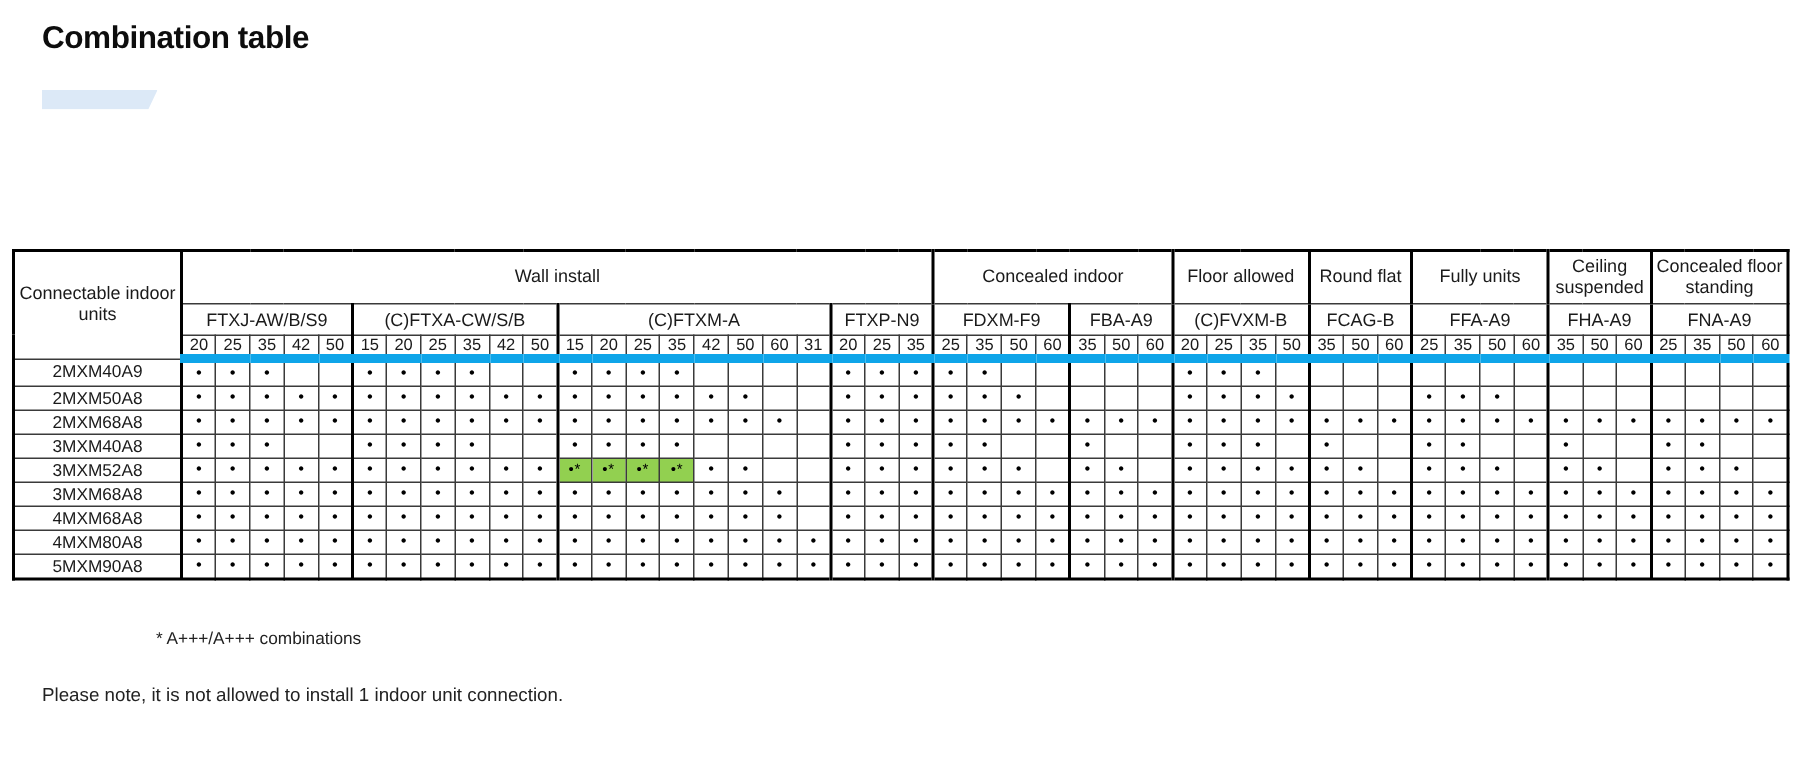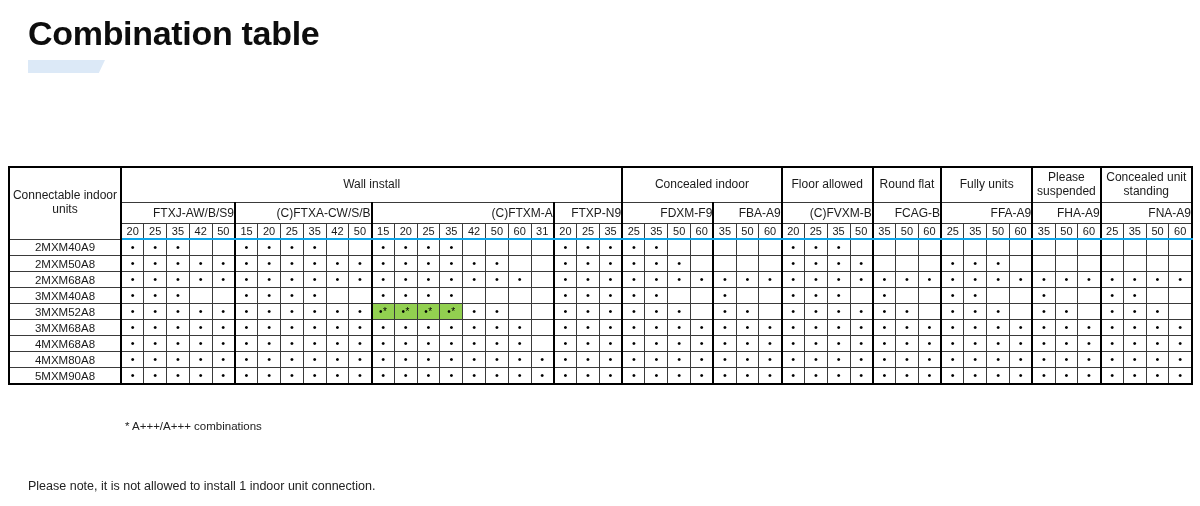--- a/index.html
+++ b/index.html
@@ -1,21 +1,21 @@
 <!DOCTYPE html>
 <html><head>
 <meta charset="utf-8">
 <style>
   * { margin: 0; padding: 0; box-sizing: border-box; }
   html, body { width: 1200px; height: 506px; background: #ffffff; overflow: hidden; }
   body { font-family: "Liberation Sans", sans-serif; position: relative; color: #1a1a1a; }
 
   .page-title {
     position: absolute; left: 28px; top: 14px;
-    font-size: 34px; font-weight: 700; color: #0d0d0d;
+    font-size: 21px; font-weight: 700; color: #0d0d0d;
     letter-spacing: -0.3px;
   }
   .title-accent {
     position: absolute; left: 28px; top: 60px;
     width: 77px; height: 13px;
     clip-path: polygon(0% 0%, 100% 0%, 92% 100%, 0% 100%);
   }
 
   table.combo {
     position: absolute; left: 8px; top: 166px;
@@ -28,36 +28,36 @@
     padding: 0; text-align: center; vertical-align: middle;
     font-weight: 400; overflow: hidden; white-space: nowrap;
   }
   .combo col.lblcol { width: 112px; }
   .combo .gs { border-left: 2px solid #000; }          
   .combo .corner {
     border-right: 2px solid #000;
     font-size: 12px; line-height: 1.25; white-space: normal; margin-left: 40px;
   }
   .combo thead tr.r-group th { height: 35px; font-size: 12px; line-height: 1.15; white-space: normal; }
-  .combo thead tr.r-model th { height: 21px; font-size: 12px; text-align: right; }
-  .combo thead tr.r-size  th { height: 16px; font-size: 11px; border-bottom: 2px solid #0ea5e9; }
+  .combo thead tr.r-model th { height: 21px; font-size: 12px; }
+  .combo thead tr.r-size  th { height: 16px; font-size: 11px; border-bottom: 6px solid #0ea5e9; }
   .combo tbody th.rowlbl {
     border-right: 2px solid #000;
     font-size: 11.5px; height: 15px; margin-top: 44px;
   }
   .combo tbody td { font-size: 11px; height: 15px; line-height: 15px; color: #000; }
   .combo tbody td.star { font-size: 10px; letter-spacing: 0.5px; }
 
   .footnote-star {
-    position: absolute; left: 125px; top: 420px;
+    position: absolute; left: 104px; top: 420px;
     font-size: 11.5px; color: #222;
   }
   .footnote-note {
     position: absolute; left: 28px; top: 456px;
-    font-size: 12.5px; color: #222; margin-top: 23px;
+    font-size: 12.5px; color: #222;
   }
 </style>
 </head>
 <body>
 
 <h1 class="page-title">Combination table</h1>
 <div class="title-accent" style="background: rgb(220, 233, 247);"></div>
 
 <table class="combo" id="combo-table">
     <colgroup>
@@ -111,22 +111,22 @@
       <col>
     </colgroup>
     <thead>
       <tr class="r-group">
         <th class="corner" rowspan="3">Connectable indoor units</th>
         <th class="gs" colspan="22">Wall install</th>
         <th class="gs" colspan="7">Concealed indoor</th>
         <th class="gs" colspan="4">Floor allowed</th>
         <th class="gs" colspan="3">Round flat</th>
         <th class="gs" colspan="4">Fully units</th>
-        <th class="gs" colspan="3">Please suspended</th>
-        <th class="gs" colspan="4">Concealed unit standing</th>
+        <th class="gs" colspan="3">Ceiling suspended</th>
+        <th class="gs" colspan="4">Concealed floor standing</th>
       </tr>
       <tr class="r-model">
         <th class="gs" colspan="5">FTXJ-AW/B/S9</th>
         <th class="gs" colspan="6">(C)FTXA-CW/S/B</th>
         <th class="gs" colspan="8">(C)FTXM-A</th>
         <th class="gs" colspan="3">FTXP-N9</th>
         <th class="gs" colspan="4">FDXM-F9</th>
         <th class="gs" colspan="3">FBA-A9</th>
         <th class="gs" colspan="4">(C)FVXM-B</th>
         <th class="gs" colspan="3">FCAG-B</th>

